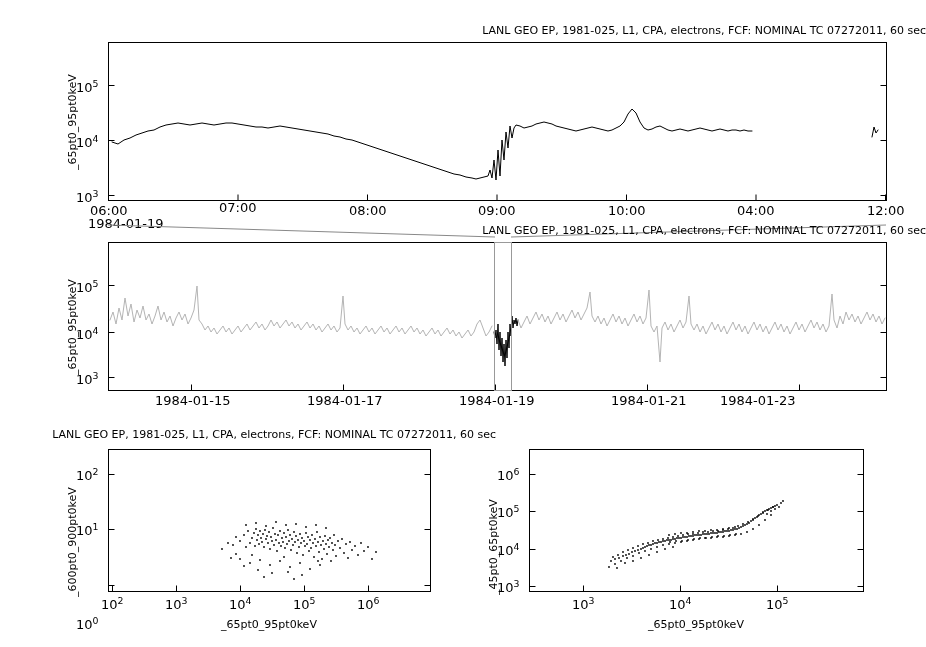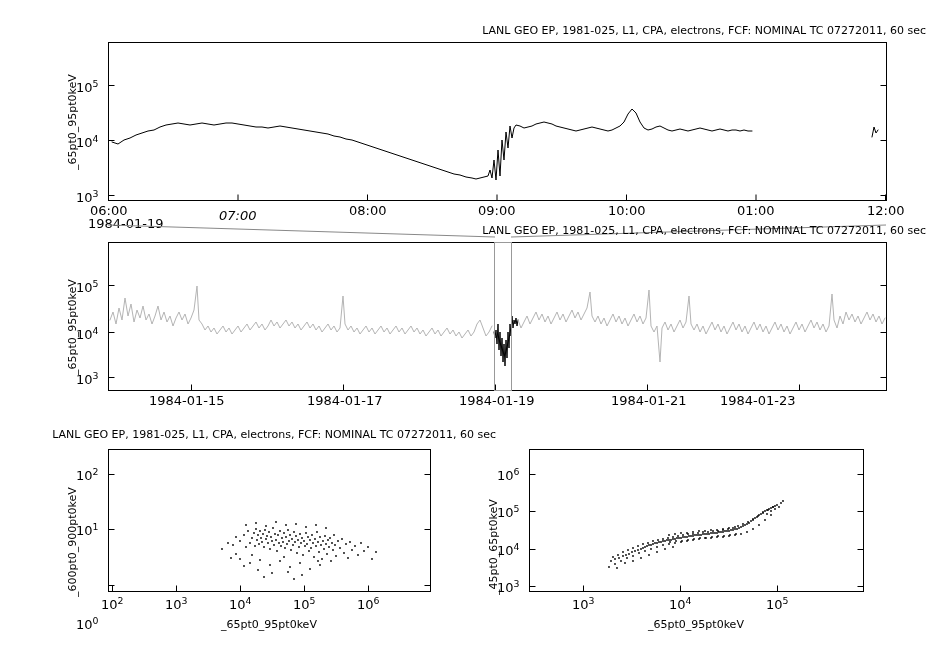--- a/index.html
+++ b/index.html
@@ -140,25 +140,25 @@
       L620,126 L624,122 L628,114 L632,109 L636,113 L640,122 L644,128 L648,130
       L652,129 L656,127 L660,126 L664,128 L668,130 L672,131 L676,130 L680,129
       L684,130 L688,131 L692,130 L696,129 L700,128 L704,129 L708,130 L712,131
       L716,130 L720,129 L724,130 L728,131 L732,130 L736,130 L740,131 L744,130
       L748,131 L752,131
     "></path>
     <path class="dataline" d="M872,137 L874,127 L876,133 L878,130"></path>
   </svg>
 
   <div class="tick-label" style="left:90px;top:203px;text-align:center;">06:00</div>
-  <div class="tick-label" style="left:219px;top:208px;font-style:italic;">07:00</div>
+  <div class="tick-label" style="left:219px;top:200px;">07:00</div>
   <div class="tick-label" style="left:349px;top:203px;">08:00</div>
   <div class="tick-label" style="left:478px;top:203px;">09:00</div>
   <div class="tick-label" style="left:608px;top:203px;">10:00</div>
-  <div class="tick-label" style="left:737px;top:203px;">01:00</div>
+  <div class="tick-label" style="left:737px;top:203px;">04:00</div>
   <div class="tick-label" style="left:867px;top:203px;">12:00</div>
 
   <div class="tick-label" style="left:88px;top:216px;">1984-01-19</div>
 </div>
 
 <svg width="926" height="50" style="position:absolute;left:0;top:208px;">
   <line class="connector" x1="108" y1="17" x2="495" y2="29"></line>
   <line class="connector" x1="886" y1="17" x2="511" y2="29"></line>
 </svg>
 
@@ -236,21 +236,21 @@
       L778,110 L781,104 L784,112 L787,106 L790,114 L793,108 L796,102 L799,110
       L802,104 L805,112 L808,106 L811,100 L814,108 L817,102 L820,110 L823,104
       L826,112 L829,106 L832,74 L834,100 L837,108 L840,96 L843,104 L846,92
       L849,100 L852,94 L855,102 L858,96 L861,104 L864,98 L867,92 L870,100
       L873,94 L876,102 L879,96 L882,104 L885,98
     "></path>
 
     <rect class="selbox" x="494.5" y="22.5" width="17" height="148"></rect>
   </svg>
 
-  <div class="tick-label" style="left:149px;top:173px;">1984-01-15</div>
+  <div class="tick-label" style="left:155px;top:173px;">1984-01-15</div>
   <div class="tick-label" style="left:307px;top:173px;">1984-01-17</div>
   <div class="tick-label" style="left:459px;top:173px;">1984-01-19</div>
   <div class="tick-label" style="left:611px;top:173px;text-align:right;">1984-01-21</div>
   <div class="tick-label" style="left:720px;top:173px;">1984-01-23</div>
 </div>
 
 <div class="panel" style="left:0;top:425px;width:463px;height:222px;">
   <div class="title" style="left:-430px;top:3px;width:926px;">LANL GEO EP, 1981-025, L1, CPA, electrons, FCF: NOMINAL TC 07272011, 60 sec</div>
 
   <div class="axis-label-y" style="left:66px;top:172px;">_600pt0_900pt0keV</div>

